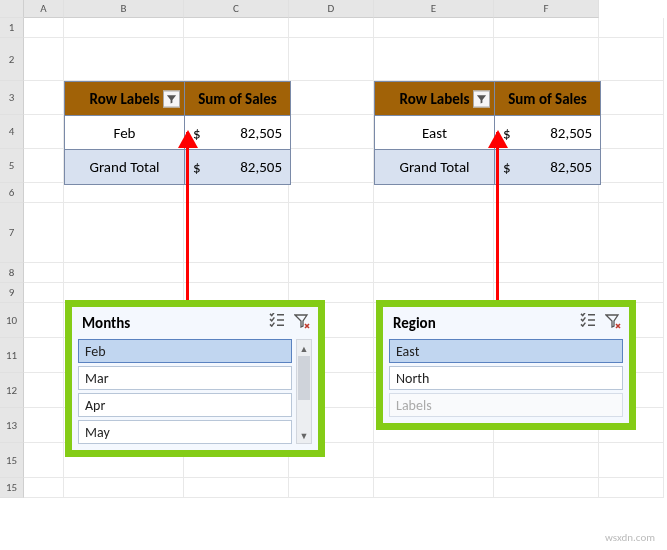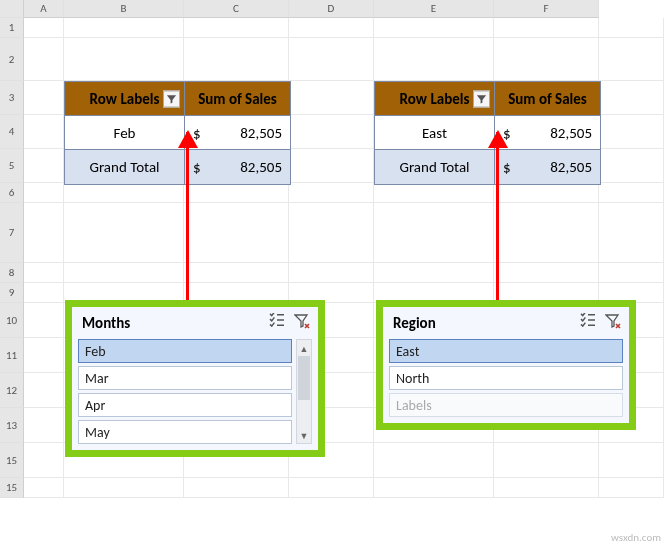--- a/index.html
+++ b/index.html
@@ -84,21 +84,21 @@
     .arrow {
       position: absolute; width: 3px; background: #ff0000;
     }
     .arrow .head {
       position: absolute; left: 50%; top: -2px; transform: translateX(-50%);
       width: 0; height: 0;
       border-left: 10px solid transparent; border-right: 10px solid transparent;
       border-bottom: 18px solid #ff0000;
     }
     .watermark {
-      position: absolute; right: 6px; bottom: 6px;
+      position: absolute; right: 12px; bottom: 6px;
       font-size: 11px; color: #bbb;
     }
   </style>
 </head>
 <body>
 
 <div class="col-headers">
   <div class="ch" style="width:40px">A</div>
   <div class="ch" style="width:120px">B</div>
   <div class="ch" style="width:105px">C</div>

